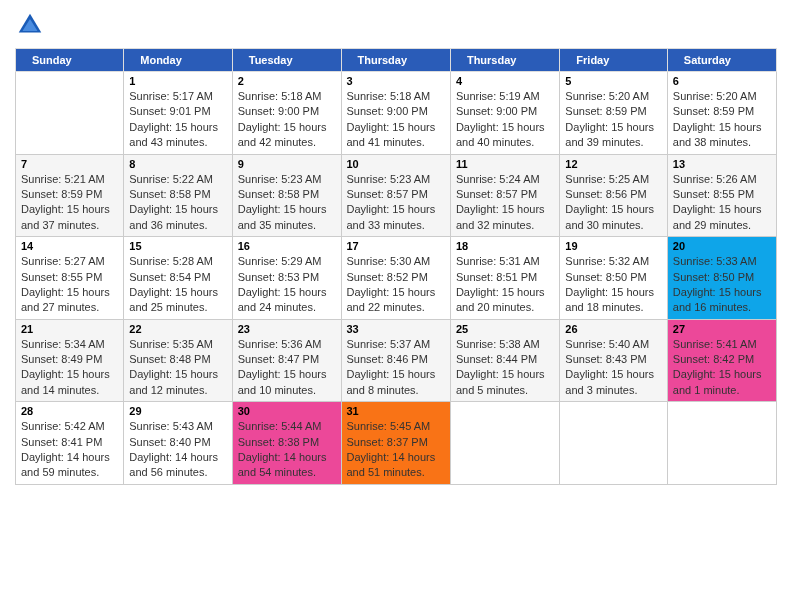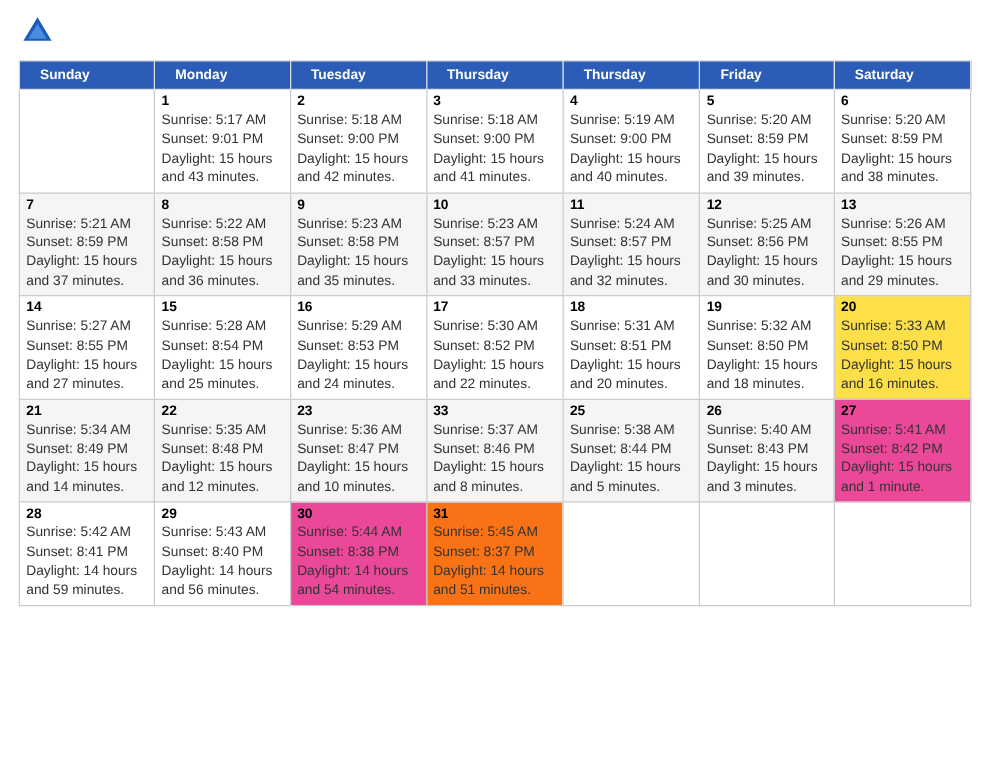--- a/index.html
+++ b/index.html
@@ -212,21 +212,21 @@
             <div class="day-info">Sunrise: 5:30 AM<br>Sunset: 8:52 PM<br>Daylight: 15 hours and 22 minutes.</div>
           </td>
           <td style="background-color: rgb(255, 255, 255);">
             <span class="day-num">18</span>
             <div class="day-info">Sunrise: 5:31 AM<br>Sunset: 8:51 PM<br>Daylight: 15 hours and 20 minutes.</div>
           </td>
           <td style="background-color: rgb(255, 255, 255);">
             <span class="day-num">19</span>
             <div class="day-info">Sunrise: 5:32 AM<br>Sunset: 8:50 PM<br>Daylight: 15 hours and 18 minutes.</div>
           </td>
-          <td style="background-color: #fde047;">
+          <td style="background-color: #0ea5e9;">
             <span class="day-num">20</span>
             <div class="day-info">Sunrise: 5:33 AM<br>Sunset: 8:50 PM<br>Daylight: 15 hours and 16 minutes.</div>
           </td>
         </tr>
         <tr>
           <td style="background-color: rgb(245, 245, 245);">
             <span class="day-num">21</span>
             <div class="day-info">Sunrise: 5:34 AM<br>Sunset: 8:49 PM<br>Daylight: 15 hours and 14 minutes.</div>
           </td>
           <td style="background-color: rgb(245, 245, 245); margin-top: 28px;">

